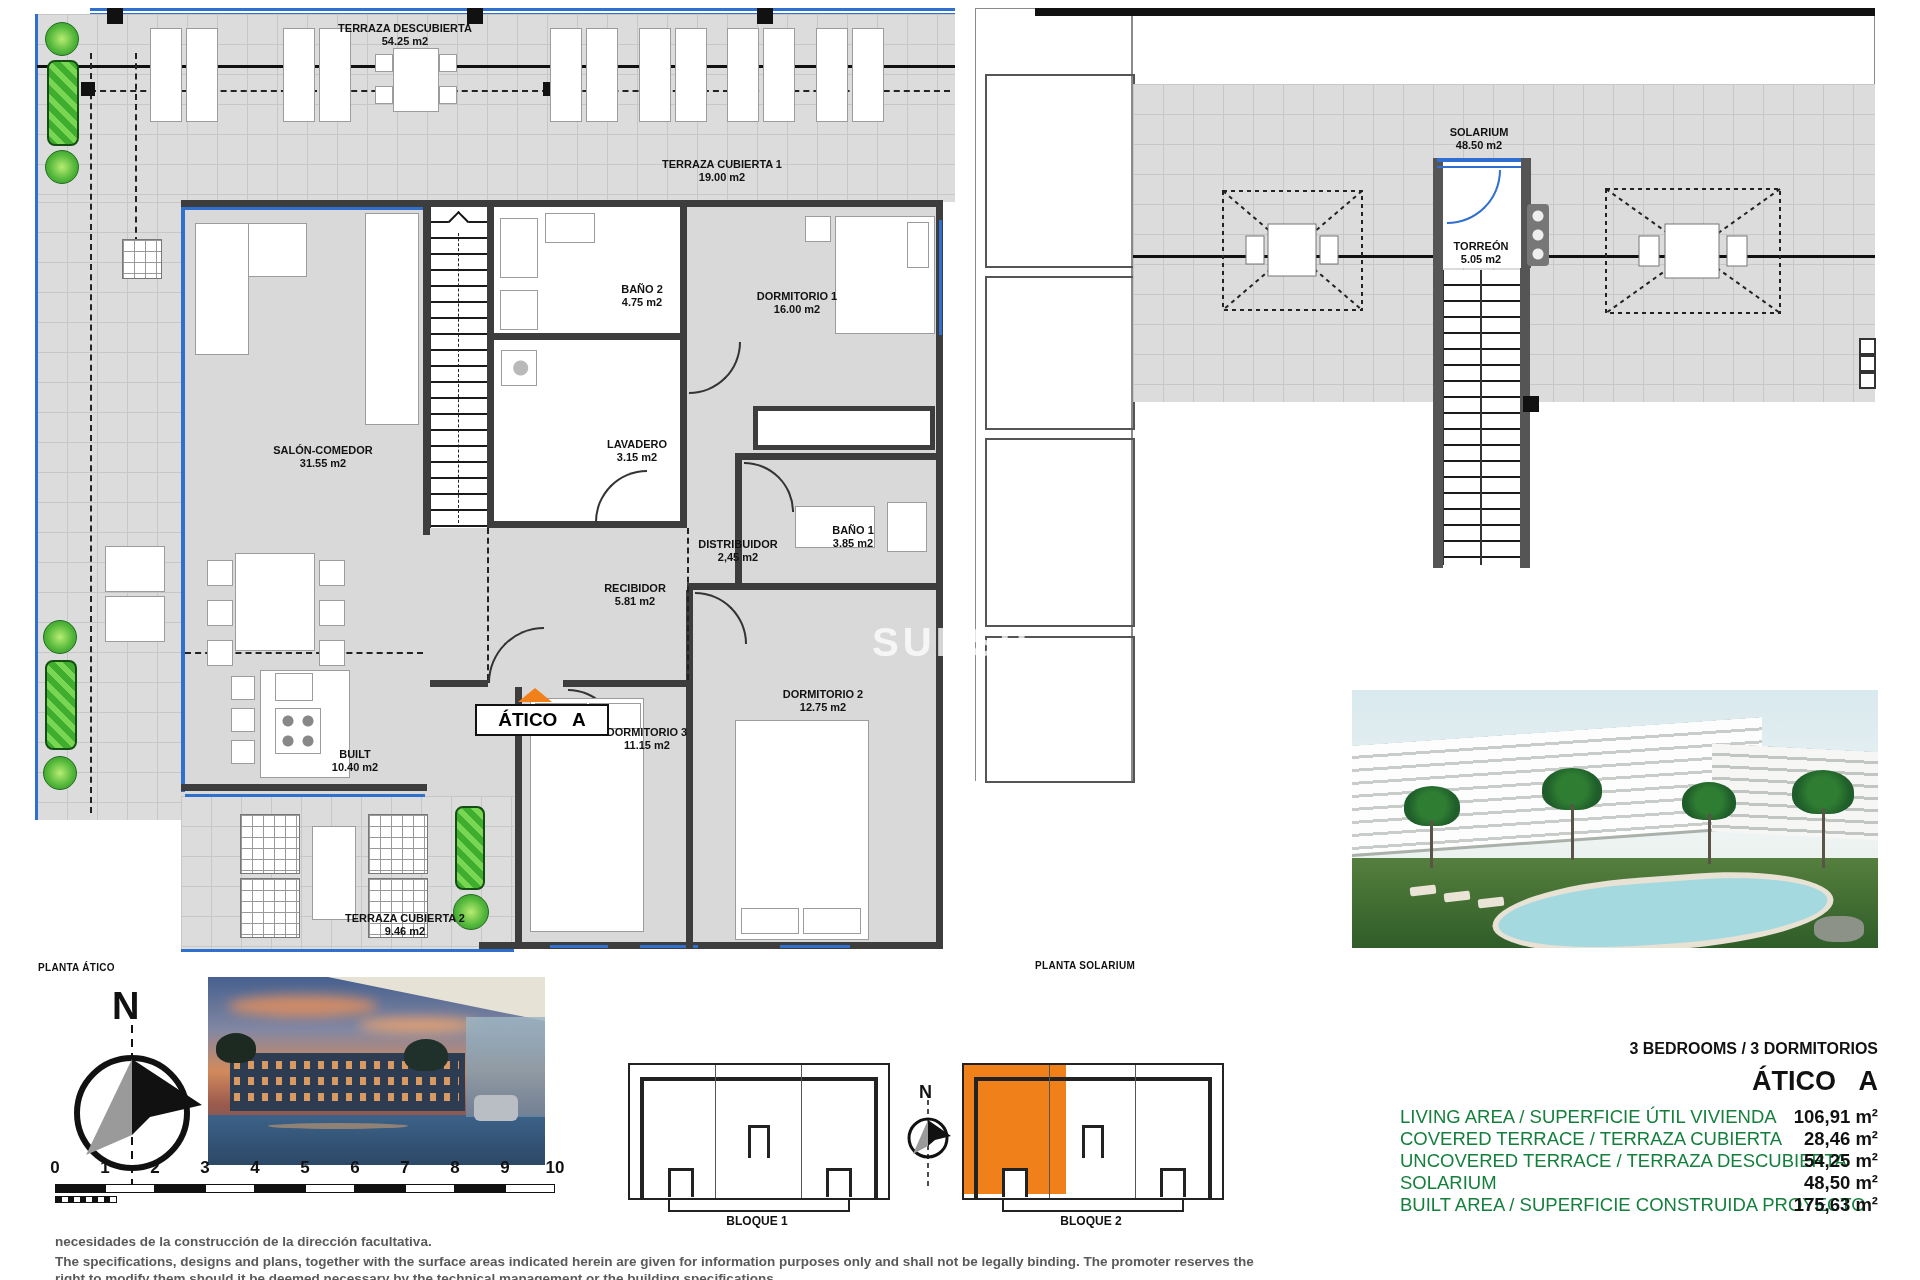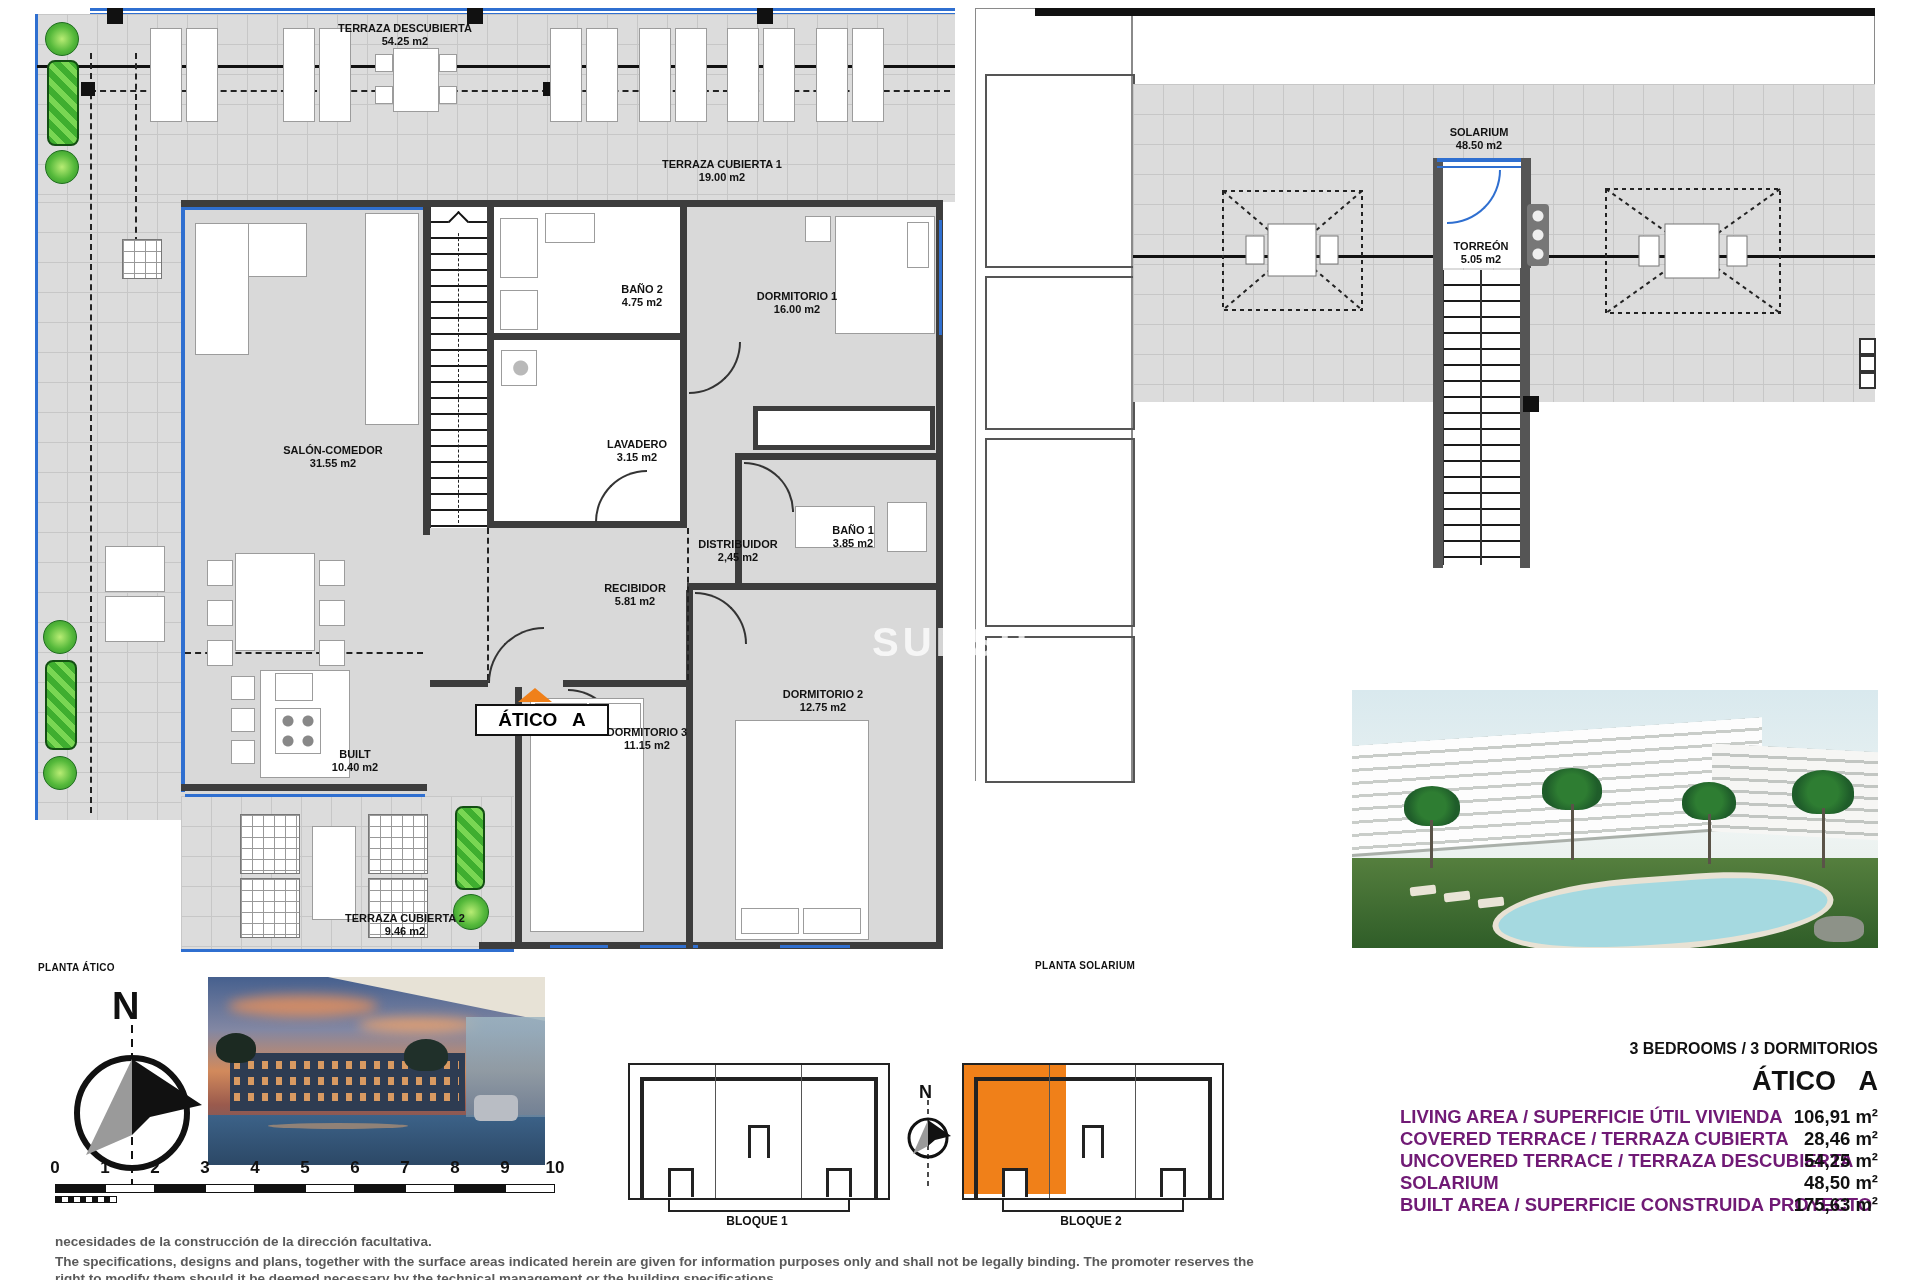--- a/index.html
+++ b/index.html
@@ -41,21 +41,21 @@
   .watermark{position:absolute;color:#fff;opacity:.78;font-weight:bold;font-size:40px;letter-spacing:4px;}
   
   .tick{position:absolute;transform:translateX(-50%);font-weight:bold;font-size:17px;color:#111;}
   .barcell{position:absolute;top:0;height:9px;border:1px solid #111;box-sizing:border-box;}
   .keyplan{position:absolute;background:#fff;border:2px solid #222;}
   .kp-inner{position:absolute;border:4px solid #222;border-bottom:none;background:transparent;}
   .kp-div{position:absolute;background:#555;width:1px;}
   .kp-notch{position:absolute;background:#fff;border:3px solid #222;border-bottom:none;}
   .kp-brace{position:absolute;border-left:2px solid #222;border-right:2px solid #222;border-bottom:2px solid #222;height:10px;}
   .kp-label{position:absolute;font-weight:bold;font-size:12px;color:#111;text-align:center;}
-  .sumrow-l{position:absolute;left:0;font-weight:bold;font-size:18.5px;color:#701a75;white-space:nowrap;}
+  .sumrow-l{position:absolute;left:0;font-weight:normal;font-size:18.5px;color:#15803d;white-space:nowrap;}
   .sumrow-v{position:absolute;right:0;font-weight:bold;font-size:18.5px;color:#111;white-space:nowrap;}
   .disc{position:absolute;font-weight:bold;font-size:13.5px;color:#5a5a5a;white-space:nowrap;}
 </style>
 </head>
 <body>
 
 <div id="canvas">
 
   <div class="abs" style="left:35px;top:8px;width:922px;height:948px;">
 
@@ -204,21 +204,21 @@
     <div class="badge" style="left:440px;top:696px;width:118px;">ÁTICO A</div>
 
     <div class="lbl" style="left:370px;top:14px;">
       <span>TERRAZA DESCUBIERTA</span>
         <span>54.25 m2</span>
       </div>
     <div class="lbl" style="left:687px;top:150px;">
       <span>TERRAZA CUBIERTA 1</span>
         <span>19.00 m2</span>
       </div>
-    <div class="lbl" style="left:298px;top:436px;">
+    <div class="lbl" style="left:288px;top:436px;">
       <span>SALÓN-COMEDOR</span>
         <span>31.55 m2</span>
       </div>
     <div class="lbl" style="left:607px;top:275px;">
       <span>BAÑO 2</span>
         <span>4.75 m2</span>
       </div>
     <div class="lbl" style="left:762px;top:282px;">
       <span>DORMITORIO 1</span>
         <span>16.00 m2</span>

